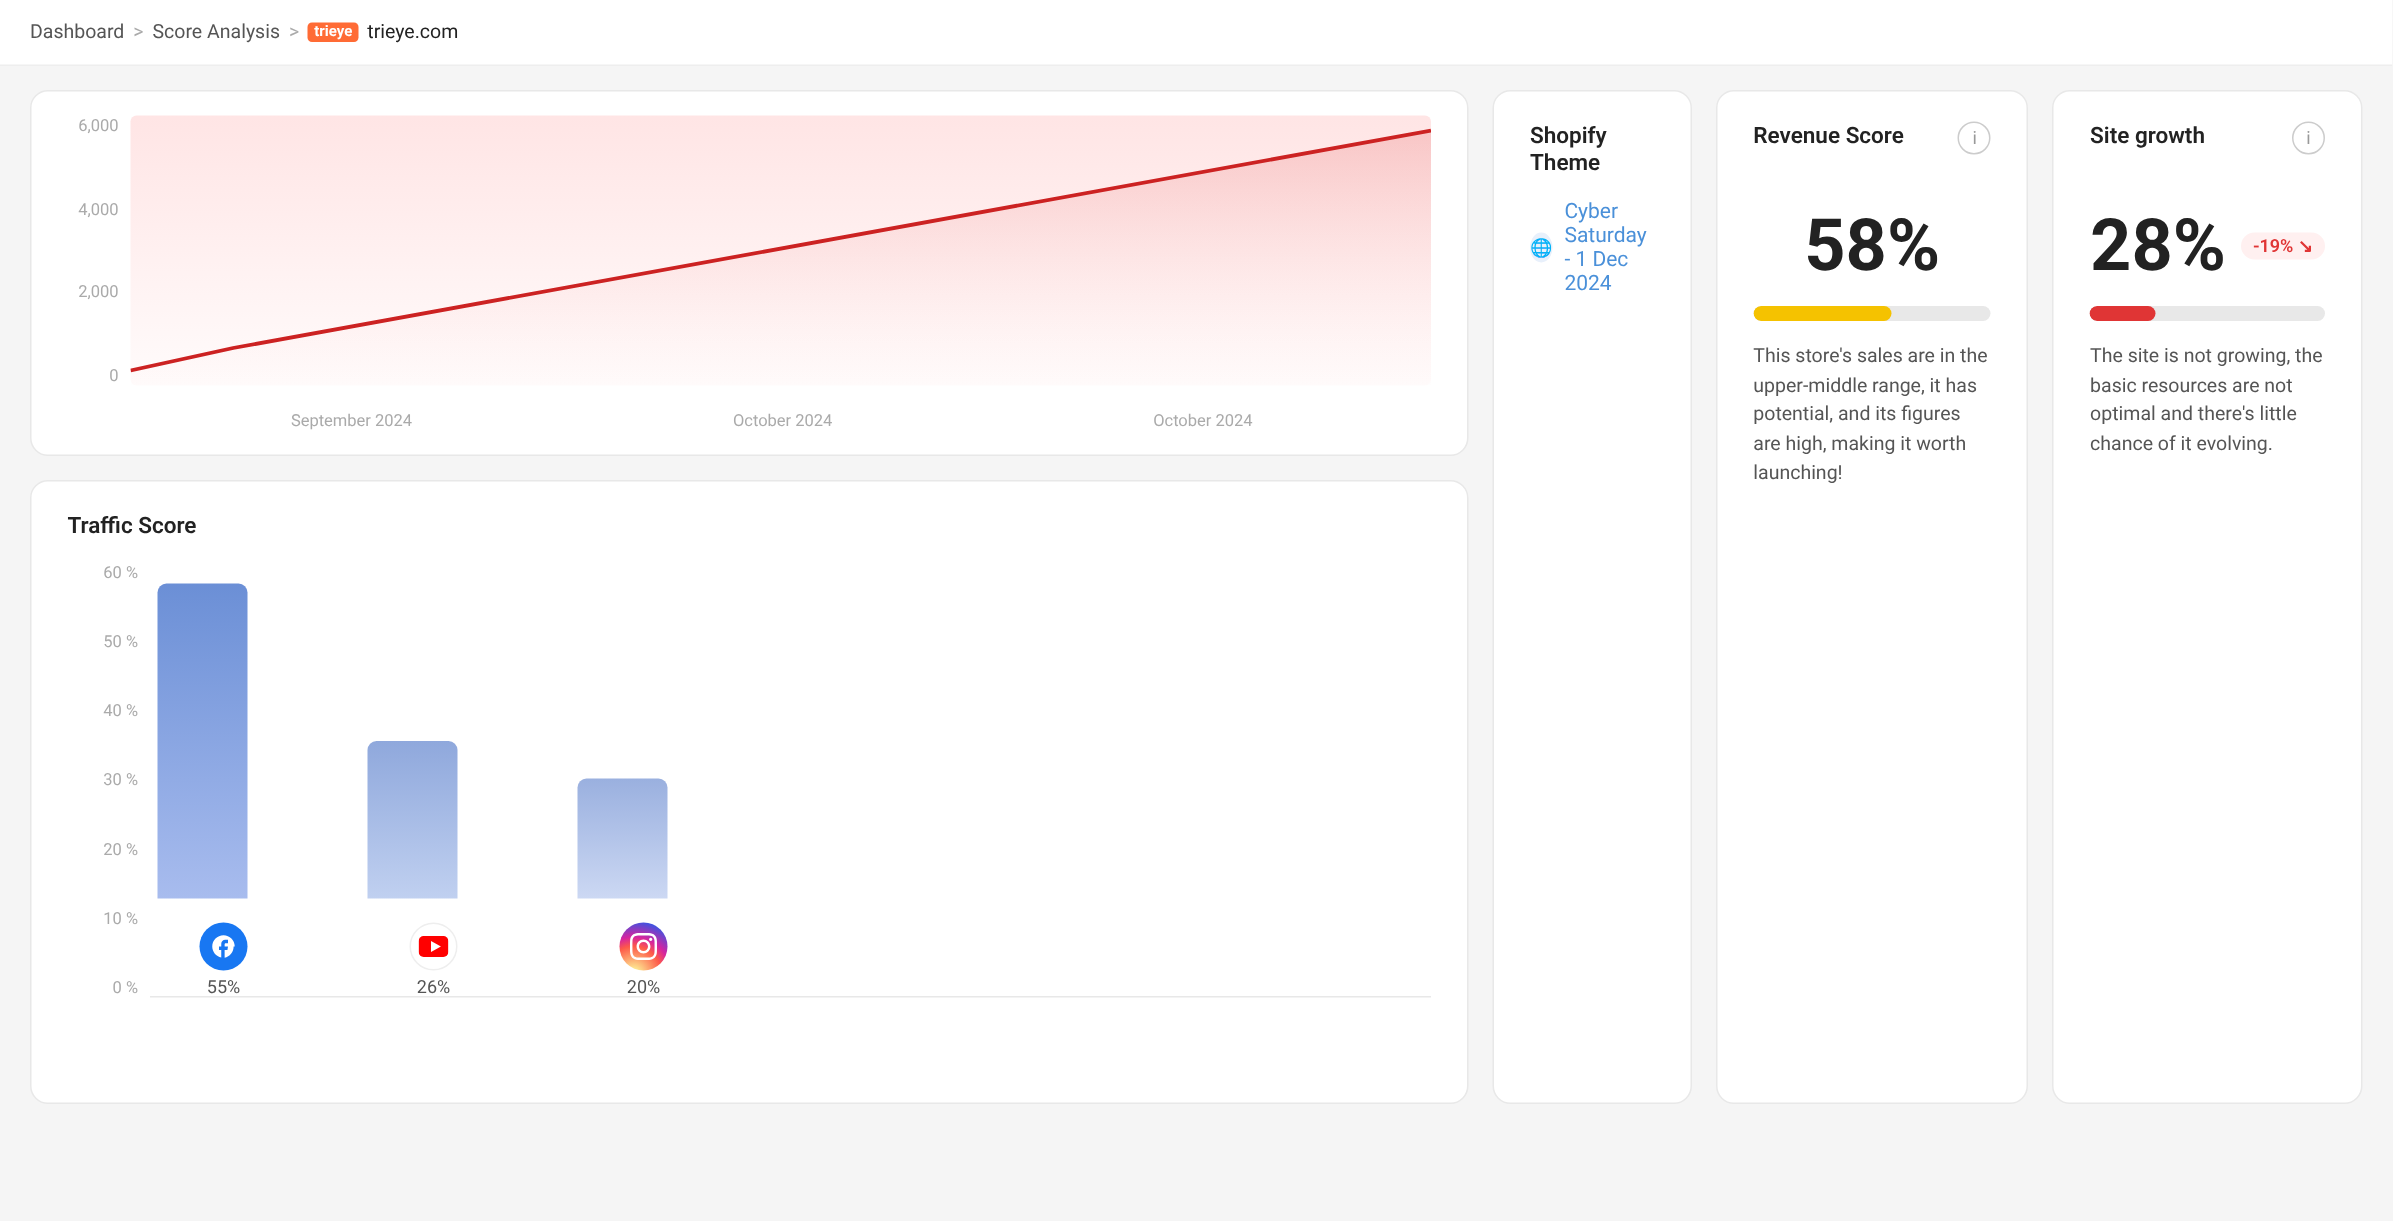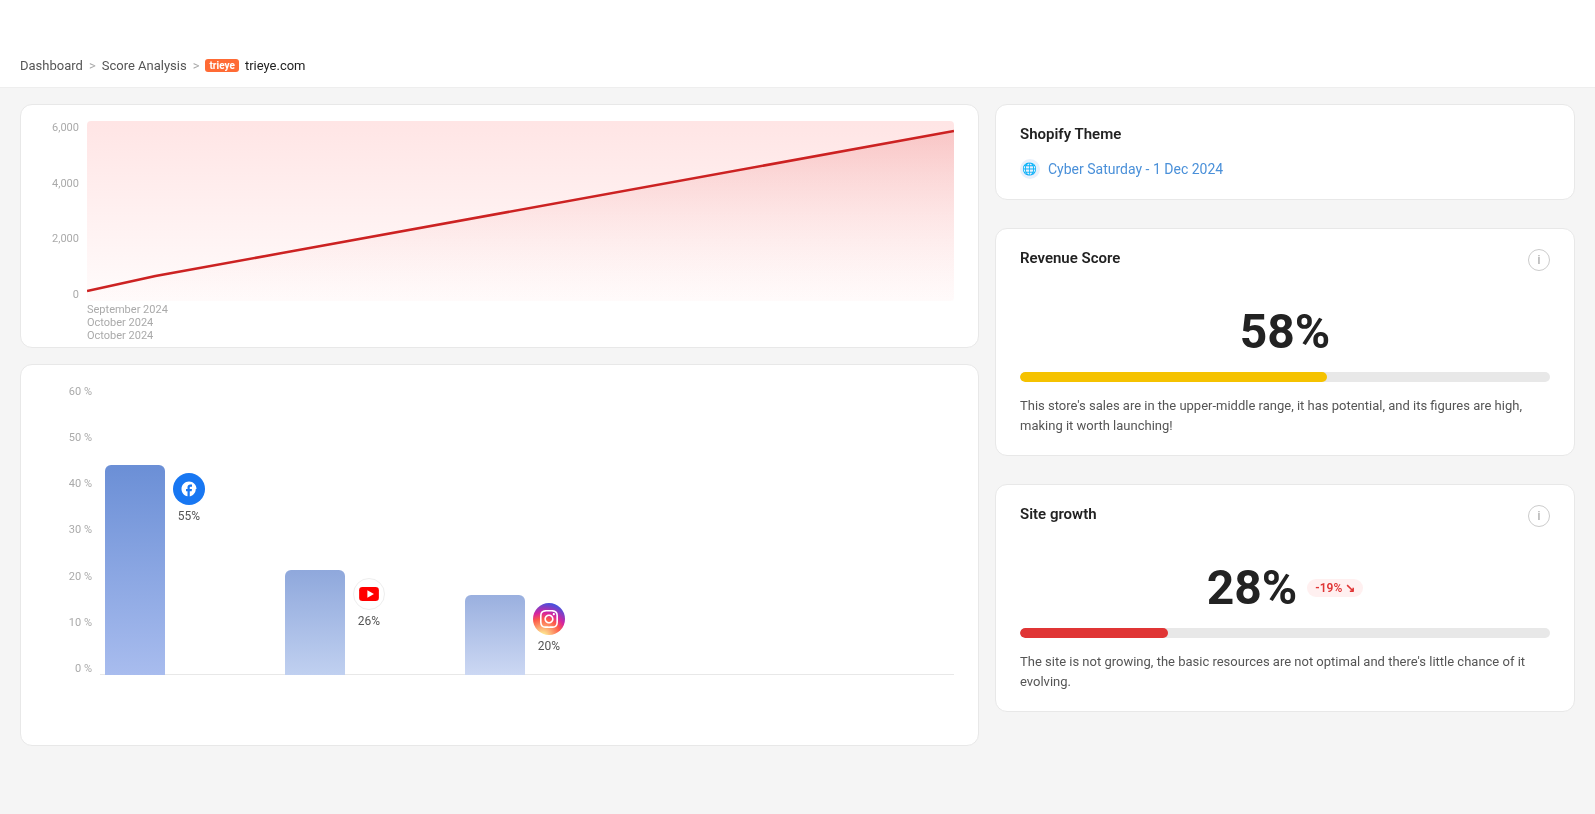--- a/index.html
+++ b/index.html
@@ -12,40 +12,40 @@
     .breadcrumb {
       display: flex;
       align-items: center;
       gap: 6px;
       padding: 14px 20px;
       font-size: 13px;
       color: #555;
       background: #fff;
       border-bottom: 1px solid #eee;
     }
-    .breadcrumb span { color: #555; margin-top: 44px; }
+    .breadcrumb span { color: #555; }
     .breadcrumb .sep { color: #aaa; }
     .breadcrumb .site-name { font-weight: 400; color: #222; }
     .breadcrumb .brand-logo {
       font-size: 10px;
       background: #ff6b35;
       color: #fff;
       padding: 1px 4px;
       border-radius: 3px;
       font-weight: 700;
     }
     .main-layout {
       display: grid;
       grid-template-columns: 1fr 580px;
       gap: 16px;
       padding: 16px 20px;
       max-width: 1595px;
     }
     .left-col { display: flex; flex-direction: column; gap: 16px; }
-    .right-col { display: flex; flex-direction: column; gap: 28px; }
+    .right-col { display: flex; flex-direction: row; gap: 16px; }
 
     .card {
       background: #fff;
       border-radius: 12px;
       padding: 20px 24px;
       border: 1px solid #e8e8e8;
     }
 
     
     .chart-card {
@@ -92,22 +92,21 @@
       height: 100%;
     }
     .x-axis-labels {
       position: absolute;
       left: 50px;
       right: 12px;
       bottom: 0;
       height: 28px;
       display: flex;
       justify-content: space-around;
-      align-items: flex-start;
-      flex-direction: column;
+      align-items: flex-end;
     }
     .x-axis-labels span {
       font-size: 11px;
       color: #aaa;
     }
 
     
     .traffic-card {
       background: #fff;
       border-radius: 12px;
@@ -149,22 +148,22 @@
       justify-content: space-between;
     }
     .y-axis-pct span {
       font-size: 11px;
       color: #aaa;
       text-align: right;
       padding-right: 8px;
     }
     .bar-group {
       display: flex;
-      flex-direction: row;
-      align-items: flex-start;
+      flex-direction: column;
+      align-items: flex-end;
       gap: 8px;
     }
     .bar {
       width: 60px;
       border-radius: 6px 6px 0 0;
       position: relative;
     }
     .bar-facebook {
       height: 210px;
       background: linear-gradient(180deg, #6b8fd6 0%, #a8bcee 100%);
@@ -337,20 +336,21 @@
 
         <div class="x-axis-labels">
           <span>September 2024</span>
           <span>October 2024</span>
           <span>October 2024</span>
         </div>
       </div>
     </div>
 
     <div class="traffic-card">
+      <div class="card-title">Traffic Score</div>
       <div class="bar-chart-area">
 
         <div class="y-axis-pct">
           <span>0 %</span>
           <span>10 %</span>
           <span>20 %</span>
           <span>30 %</span>
           <span>40 %</span>
           <span>50 %</span>
           <span>60 %</span>

